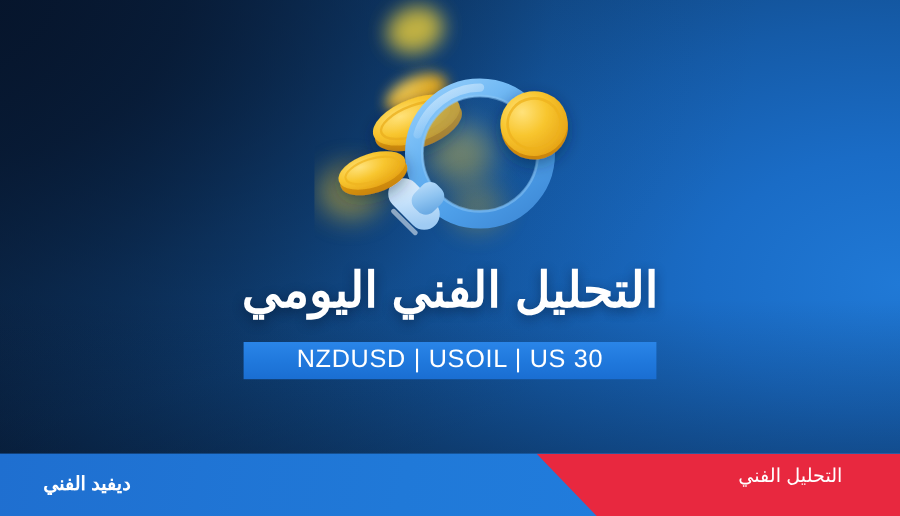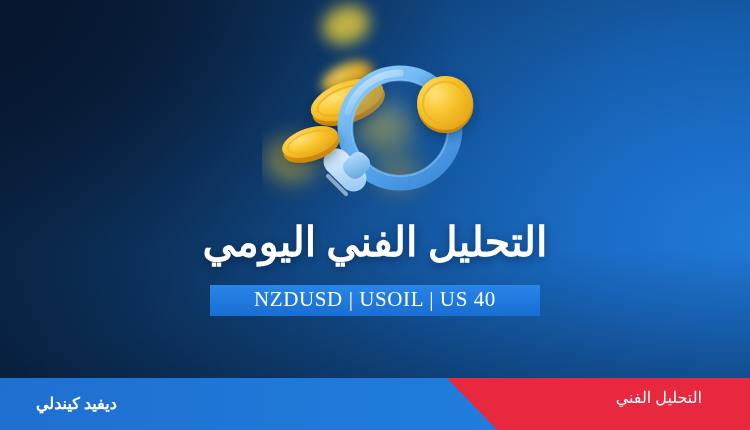--- a/index.html
+++ b/index.html
@@ -6,21 +6,21 @@
   html, body {
     margin: 0;
     padding: 0;
     background: #0b1c33;
   }
   #banner {
     position: relative;
     width: 750px;
     height: 430px;
     overflow: hidden;
-    font-family: Liberation Serif, serif;
+    font-family: Liberation Sans, sans-serif;
     margin-left: 20px;
     -webkit-font-smoothing: antialiased;
   }
 
   
   .bg-base {
     position: absolute;
     inset: 0;
     background:
       radial-gradient(120% 140% at 100% 55%,
@@ -255,29 +255,29 @@
           <ellipse cx="183" cy="103" rx="28" ry="27" fill="url(#goldFace)"></ellipse>
           <ellipse cx="183" cy="103" rx="22" ry="21" fill="none" stroke="#edb11d" stroke-width="2.2" opacity="0.75"></ellipse>
         </g>
       </g>
     </svg>
   </div>
 
   <div class="headline">التحليل الفني اليومي</div>
 
   <div class="badge-wrap">
-    <span class="badge">NZDUSD | USOIL | US 40</span>
+    <span class="badge">NZDUSD | USOIL | US 30</span>
   </div>
 
   <div class="bottom-bar">
     <div class="bar-blue"></div>
     <div class="bar-red"></div>
 
     <div class="bar-left-text">
-      <span class="analyst-name">ديفيد كيندلي</span>
+      <span class="analyst-name">ديفيد الفني</span>
     </div>
 
     <div class="bar-right-text">
       <span>التحليل الفني</span>
     </div>
   </div>
 
 </div>
 
 </body></html>

